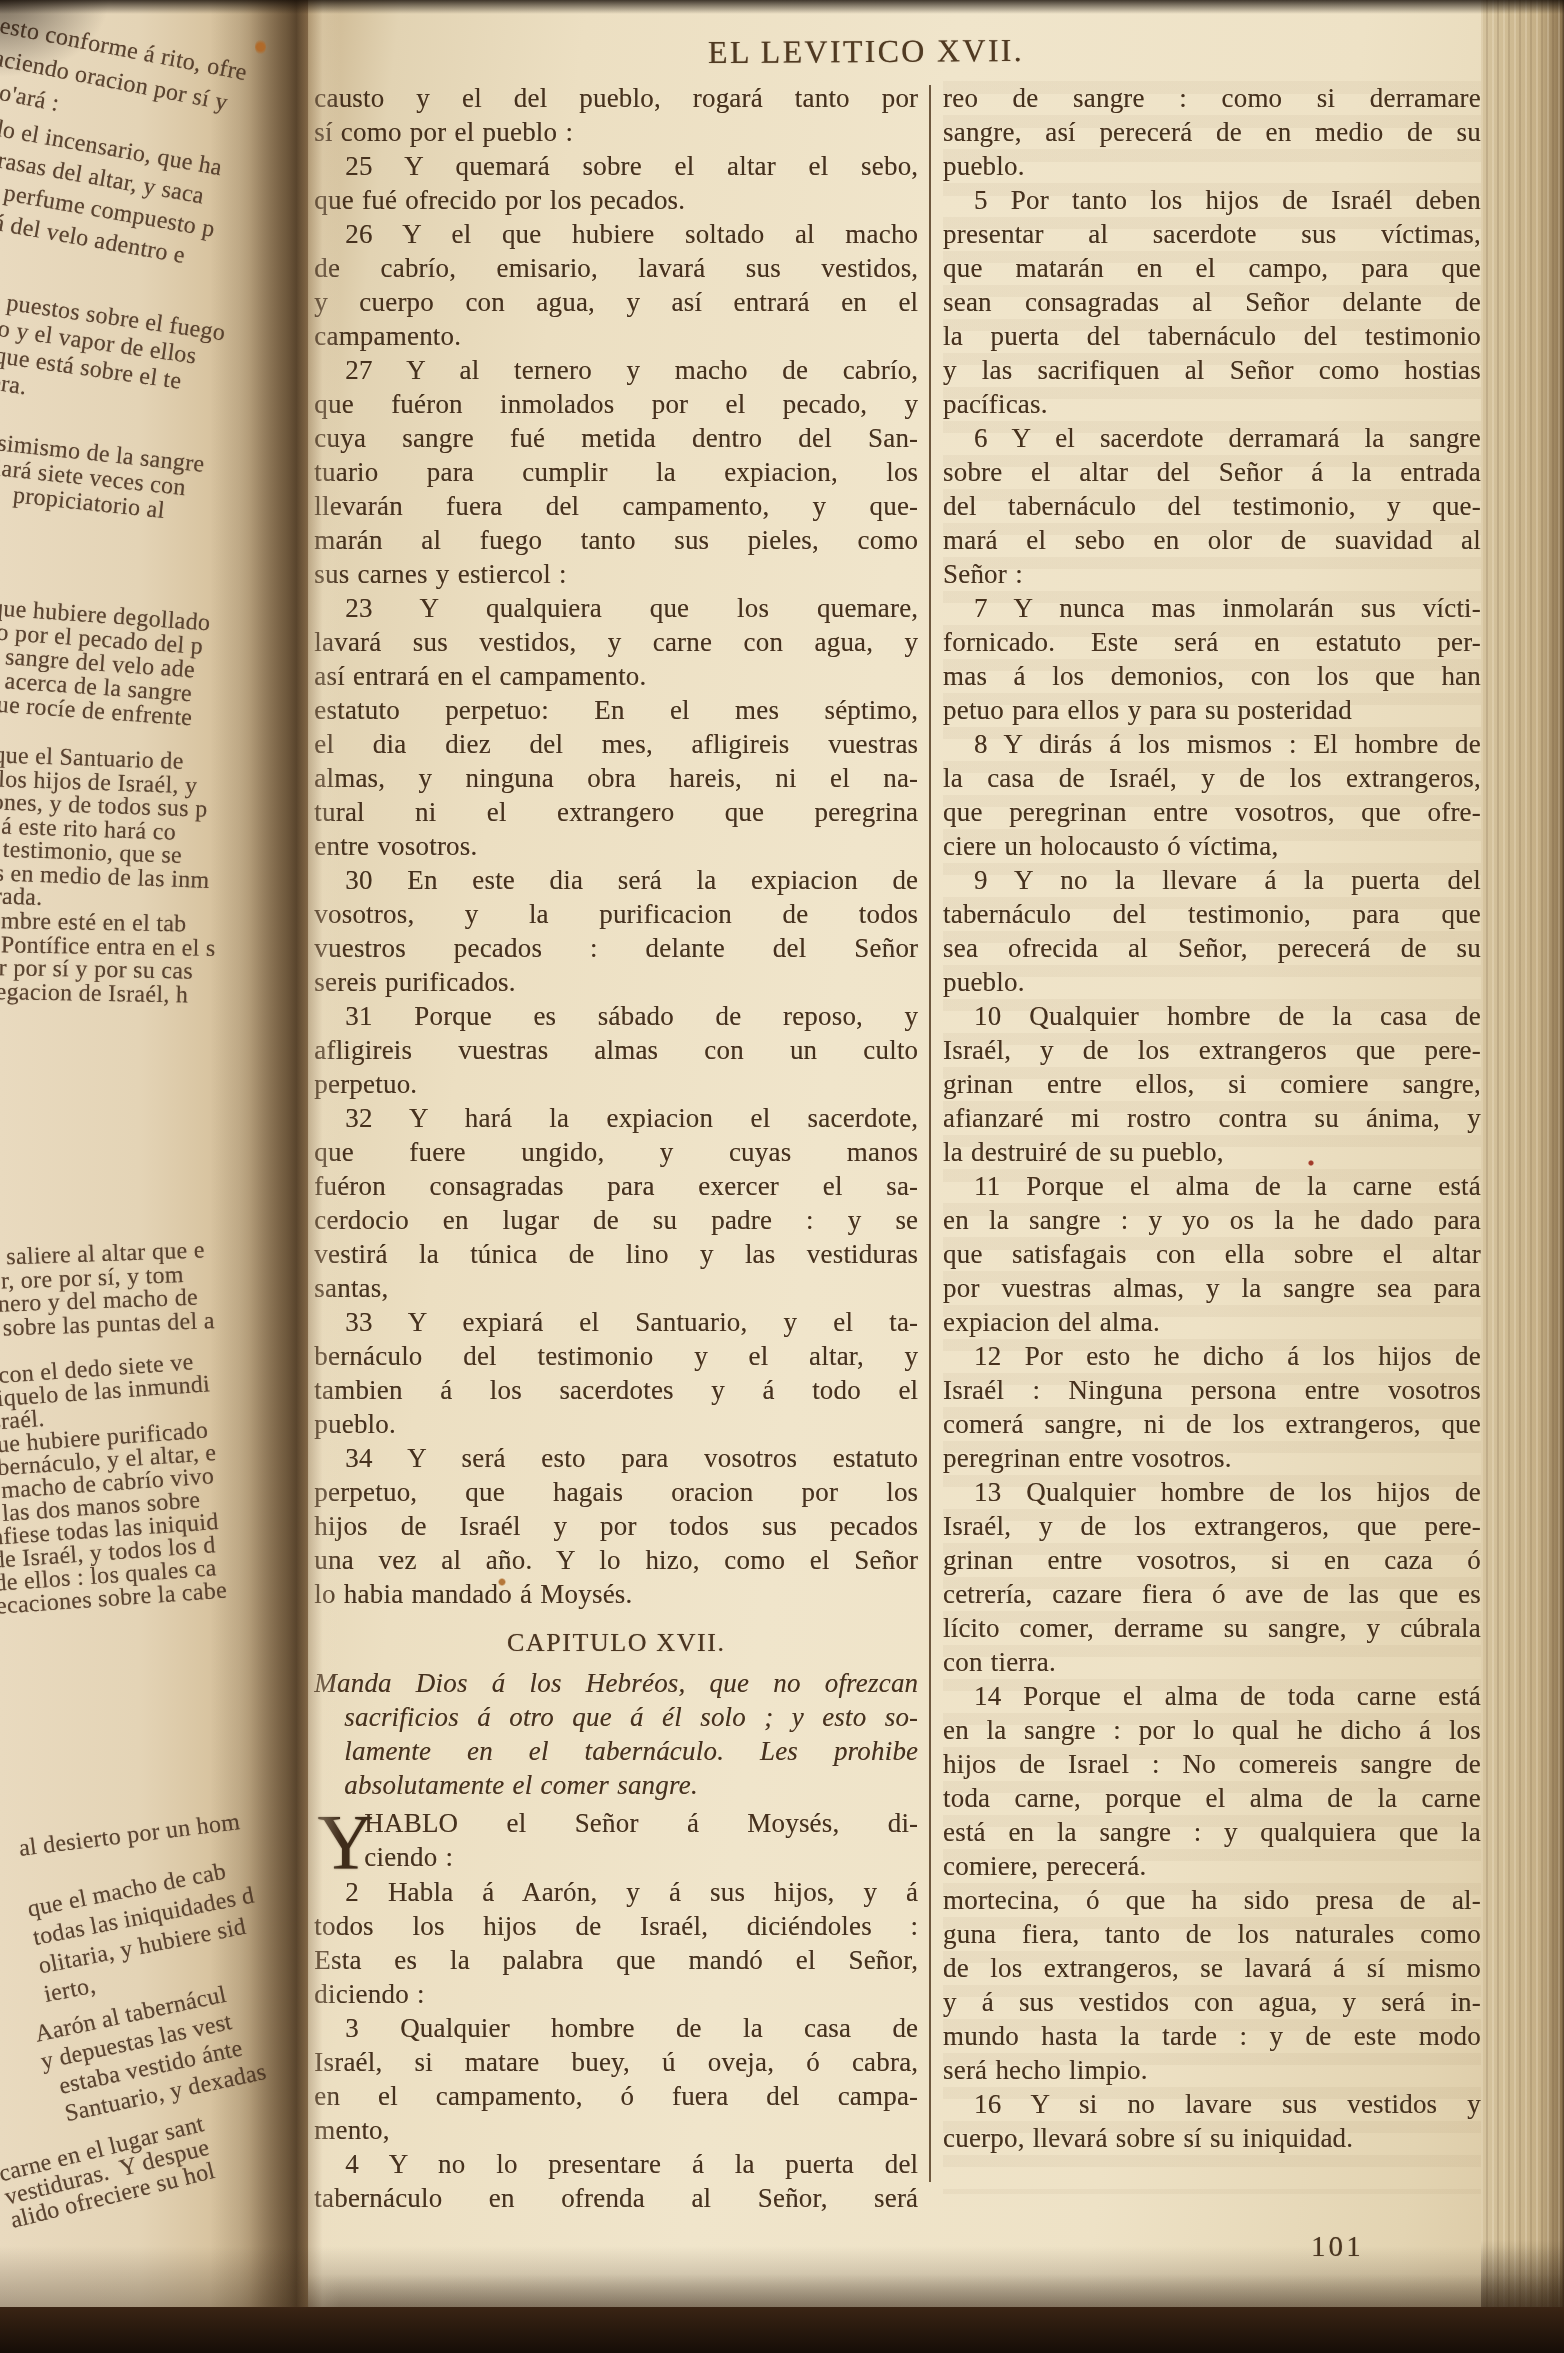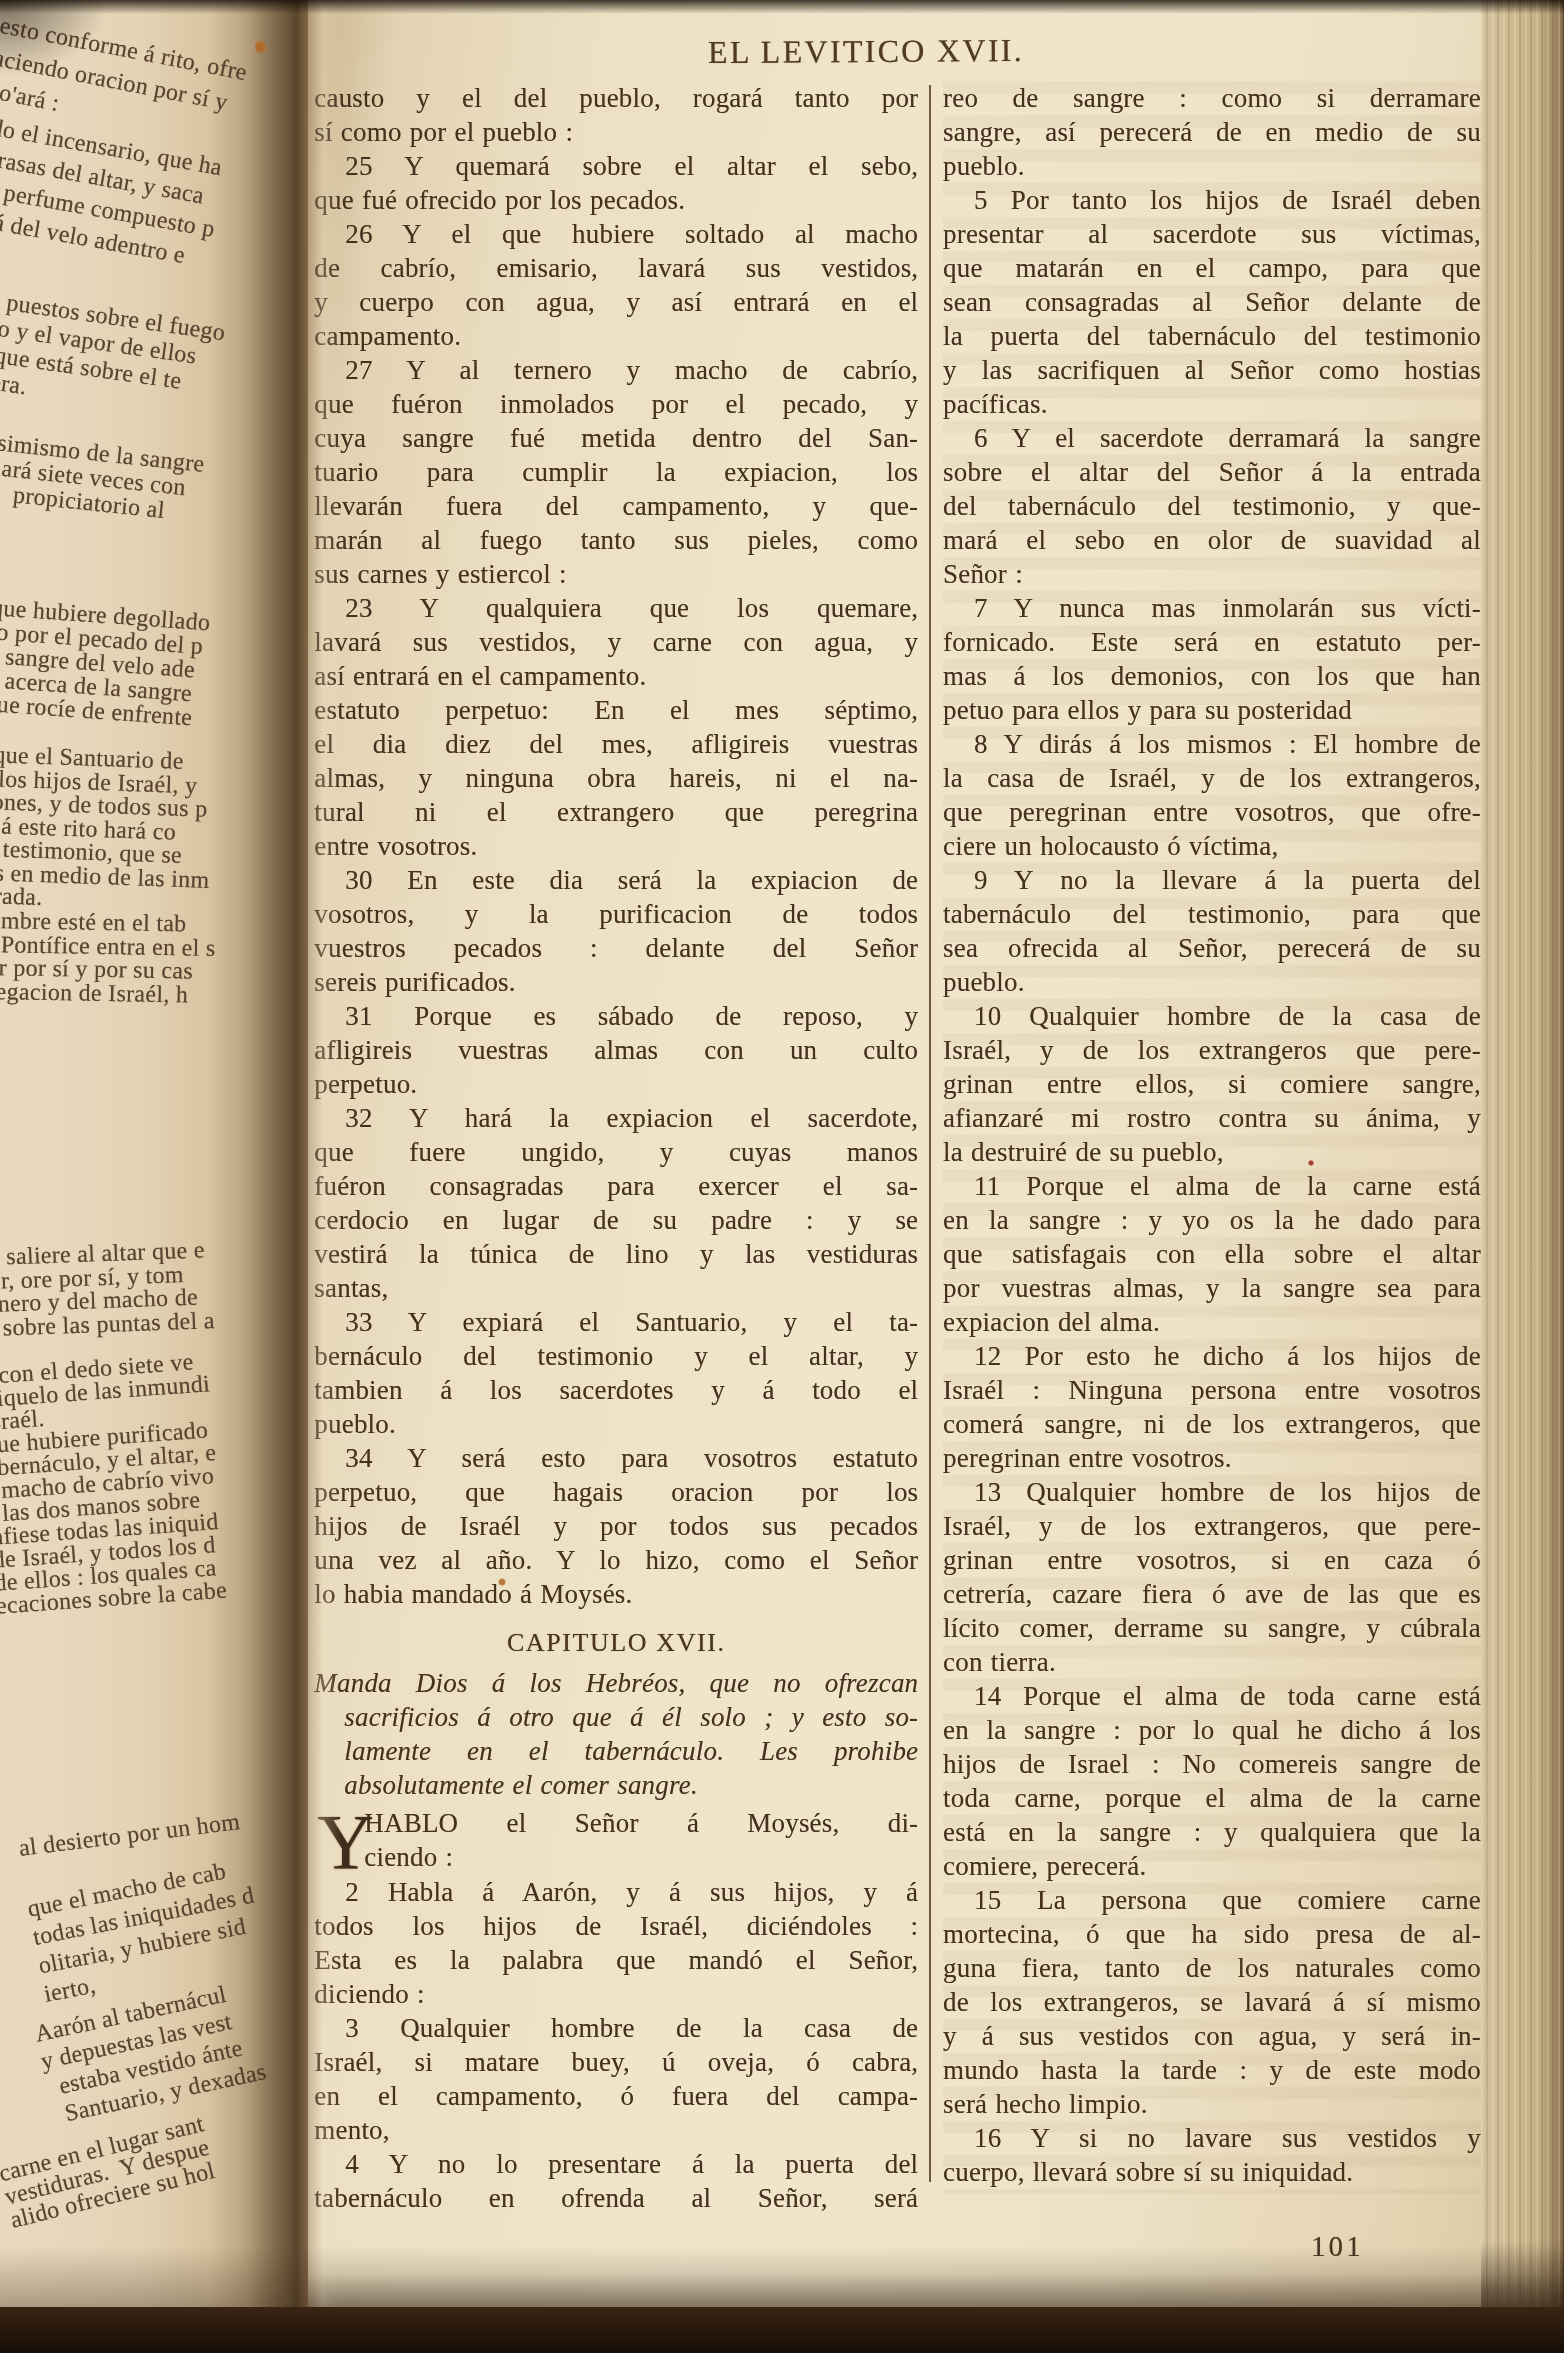--- a/index.html
+++ b/index.html
@@ -312,21 +312,20 @@
           <div class="line">grinan entre vosotros, si en caza ó</div>
           <div class="line">cetrería, cazare fiera ó ave de las que es</div>
           <div class="line">lícito comer, derrame su sangre, y cúbrala</div>
           <div class="line end">con tierra.</div>
           <div class="line in">14 Porque el alma de toda carne está</div>
           <div class="line">en la sangre : por lo qual he dicho á los</div>
           <div class="line">hijos de Israel : No comereis sangre de</div>
           <div class="line">toda carne, porque el alma de la carne</div>
           <div class="line">está en la sangre : y qualquiera que la</div>
           <div class="line end">comiere, perecerá.</div>
-          <div class="line in">15 La persona que comiere carne</div>
           <div class="line">mortecina, ó que ha sido presa de al-</div>
           <div class="line">guna fiera, tanto de los naturales como</div>
           <div class="line">de los extrangeros, se lavará á sí mismo</div>
           <div class="line">y á sus vestidos con agua, y será in-</div>
           <div class="line">mundo hasta la tarde : y de este modo</div>
           <div class="line end">será hecho limpio.</div>
           <div class="line in">16 Y si no lavare sus vestidos y</div>
           <div class="line end">cuerpo, llevará sobre sí su iniquidad.</div>
         </div>
     </div>

